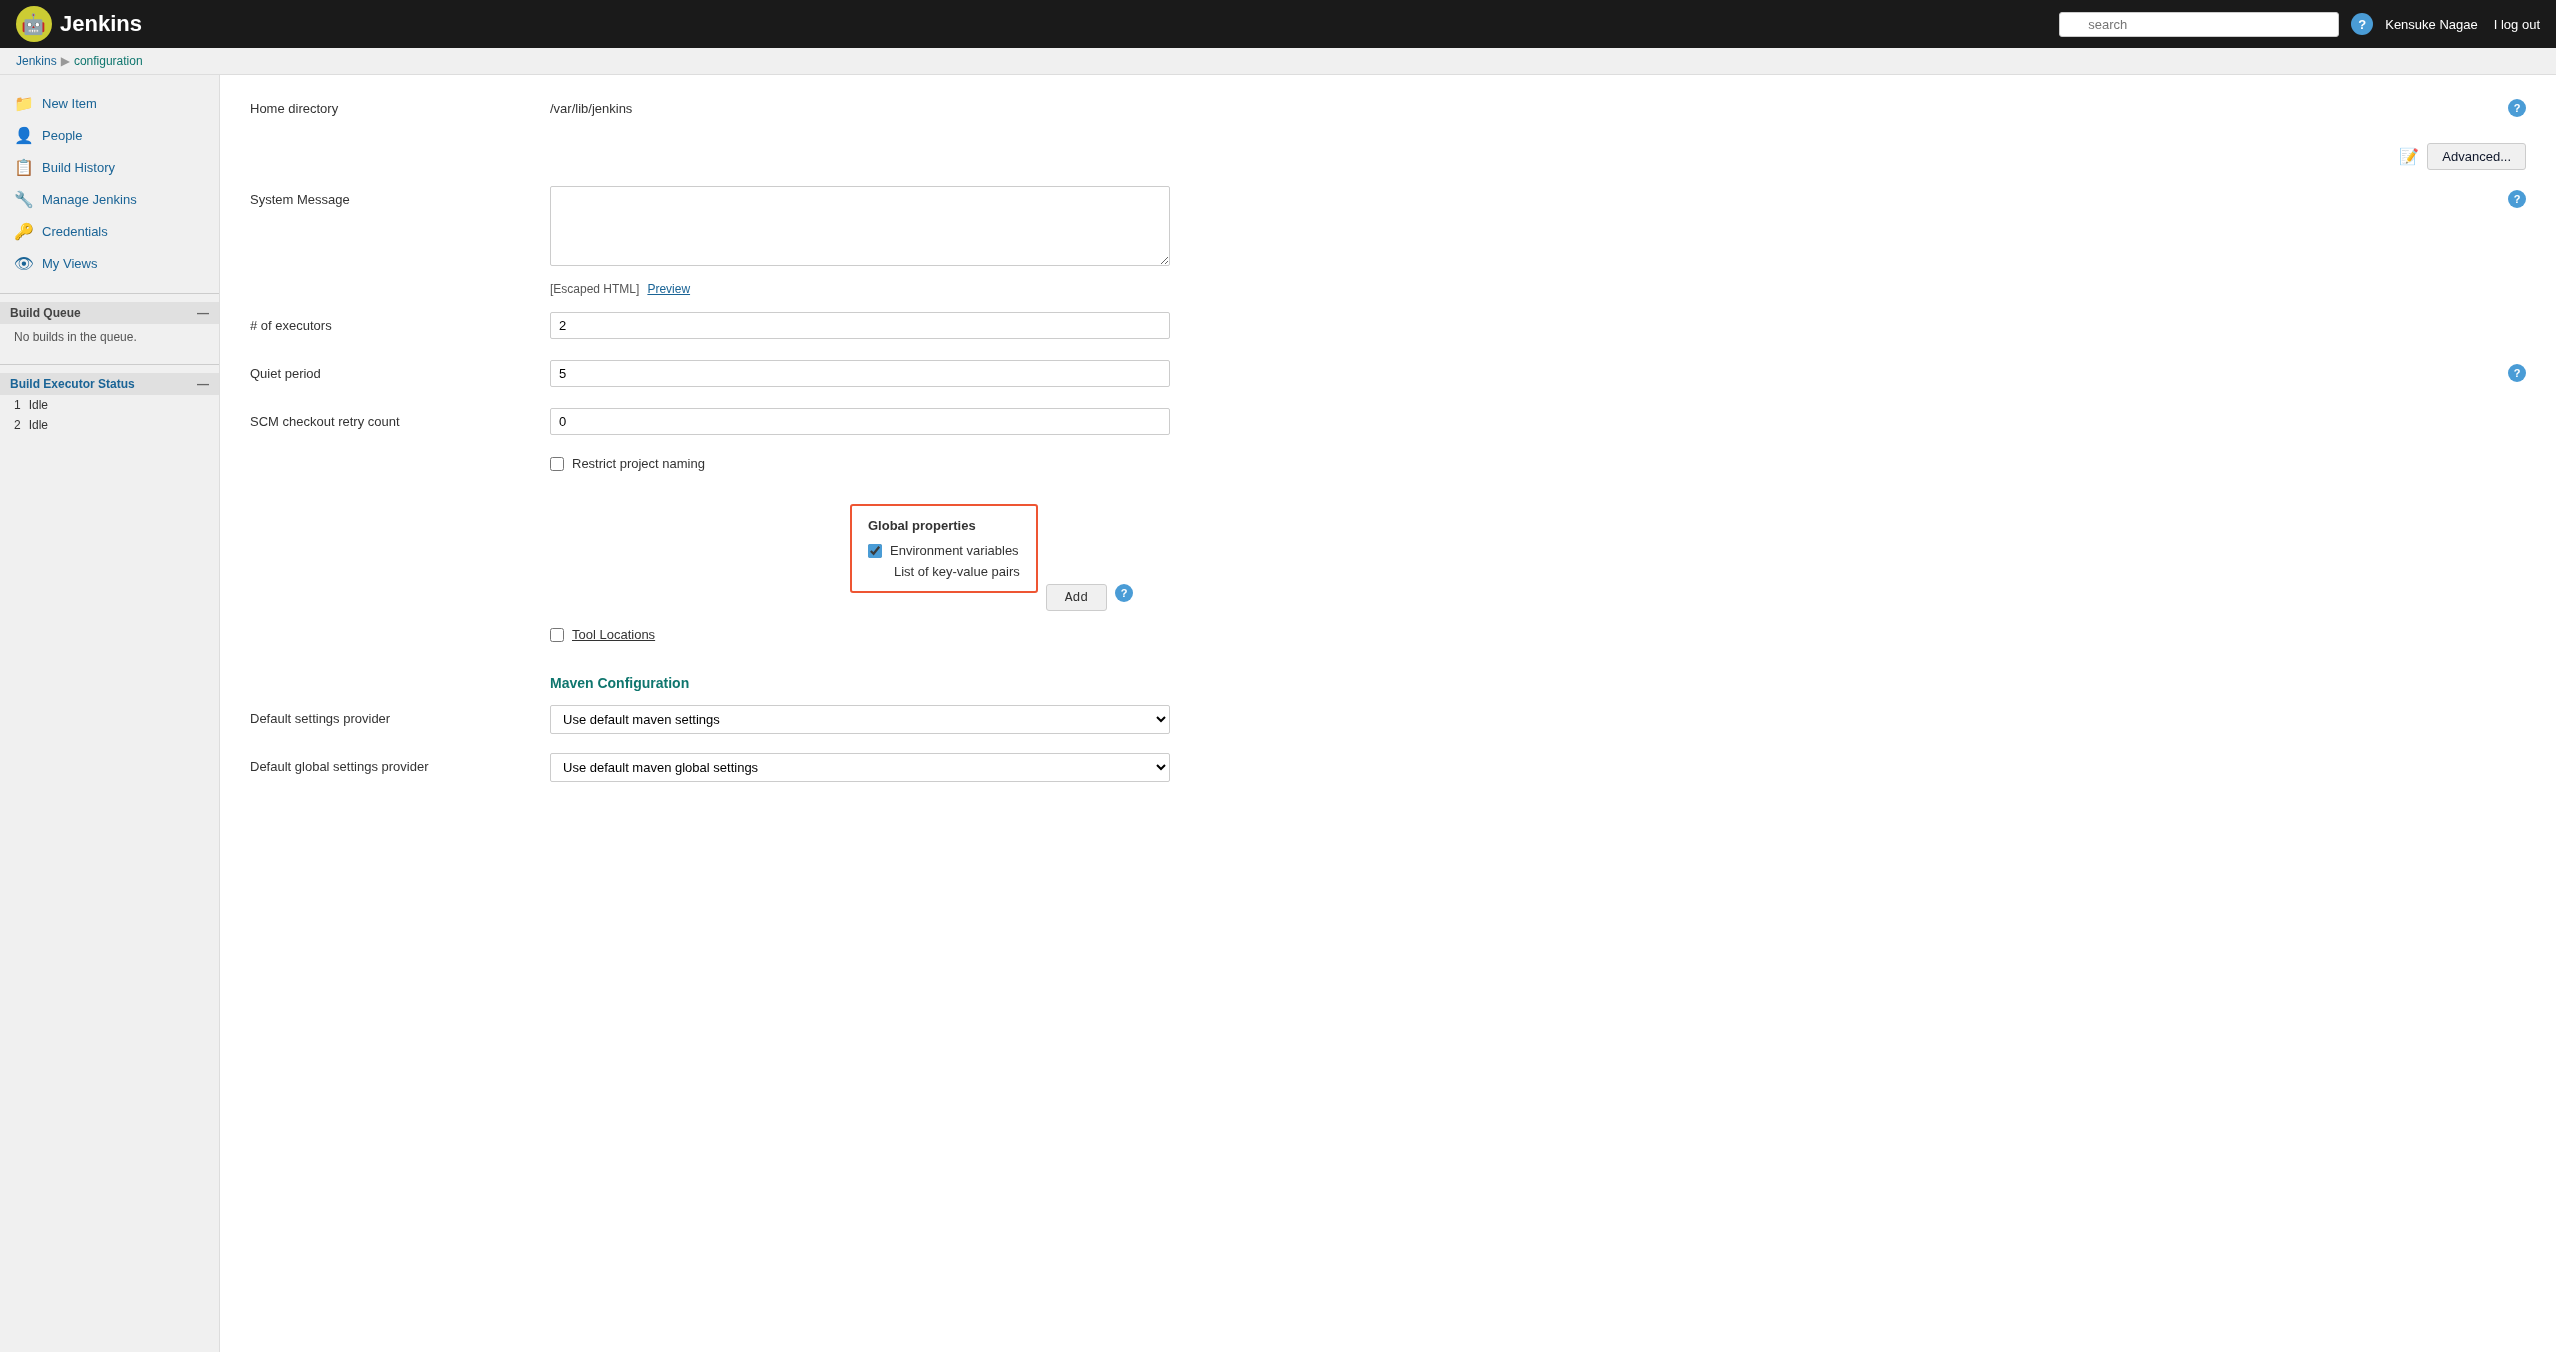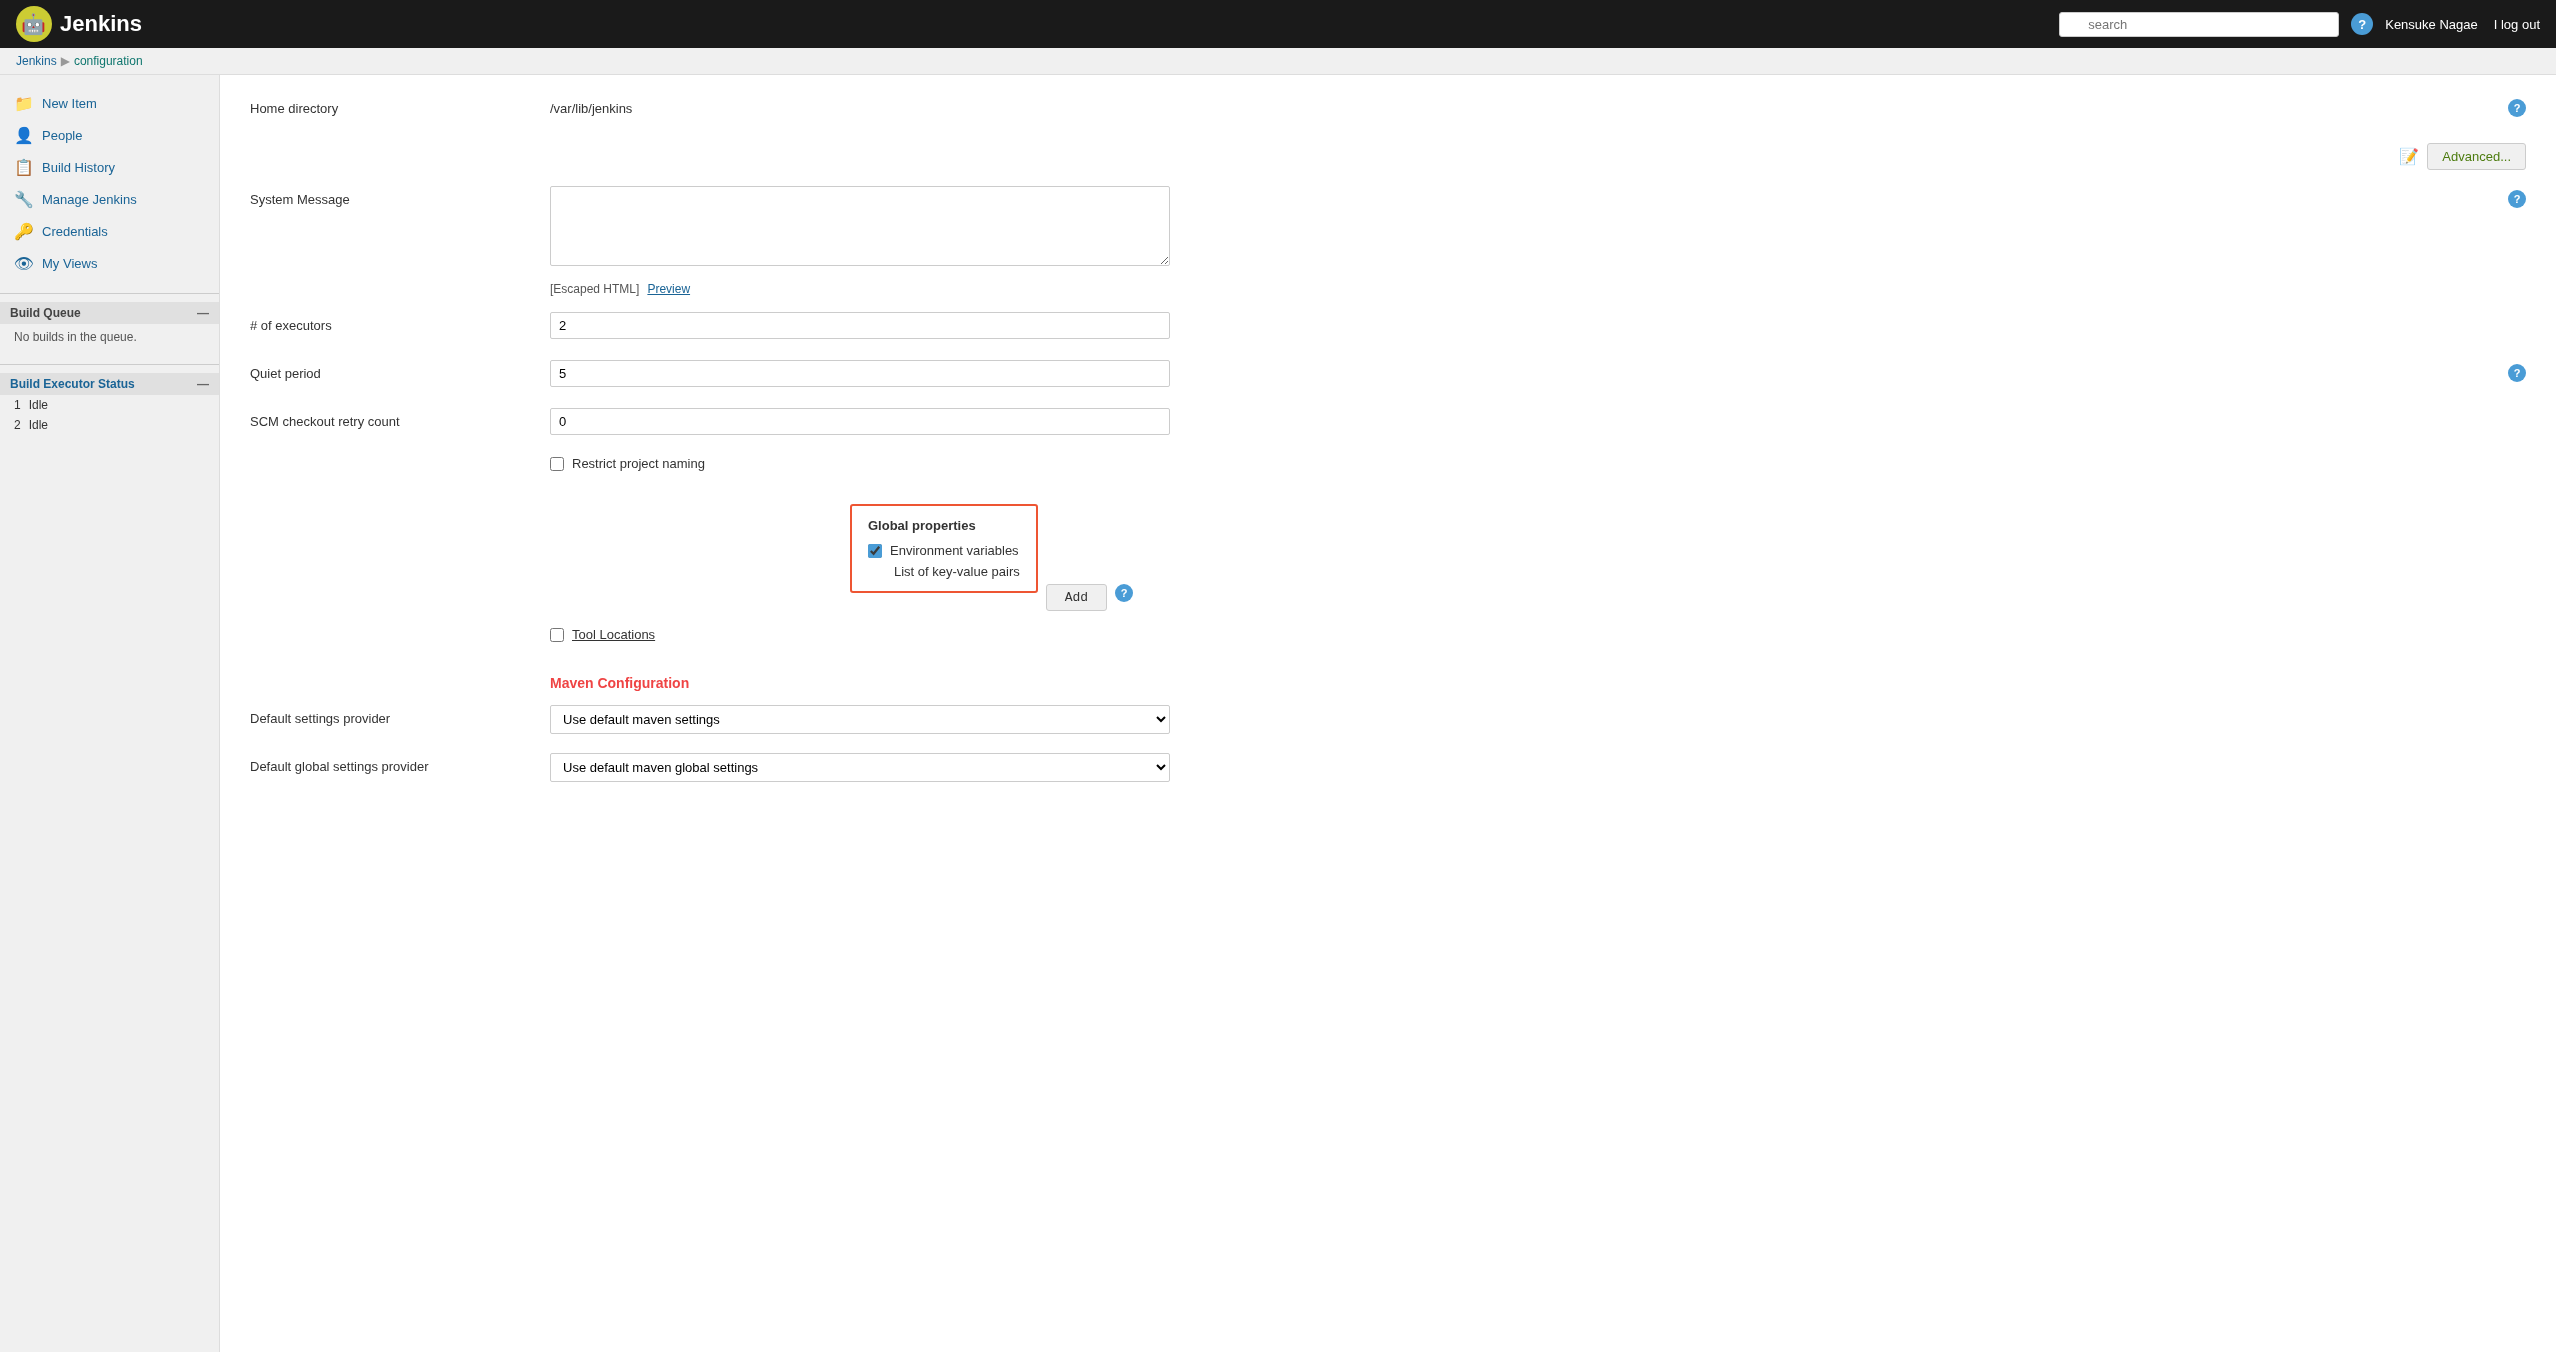--- a/index.html
+++ b/index.html
@@ -216,21 +216,21 @@
       background: #fff;
     }
 
     .advanced-btn {
       background: #f0f0f0;
       border: 1px solid #ccc;
       border-radius: 3px;
       padding: 5px 14px;
       font-size: 13px;
       cursor: pointer;
-      color: #4d7c0f;
+      color: #0f172a;
       display: flex;
       align-items: center;
       gap: 4px;
     }
 
     .edit-icon {
       font-size: 16px;
     }
 
     .help-icon {
@@ -301,21 +301,21 @@
       font-size: 13px;
       cursor: pointer;
       color: #333;
       font-family: Liberation Mono, monospace;
     }
 
     .section-heading {
       font-weight: bold;
       font-size: 14px;
       margin-bottom: 14px;
-      color: #ef4444;
+      color: #0f766e;
     }
 
     .config-select {
       border: 1px solid #ccc;
       border-radius: 2px;
       padding: 5px 8px;
       font-size: 13px;
       width: 100%;
       max-width: 620px;
       background: #fff;

